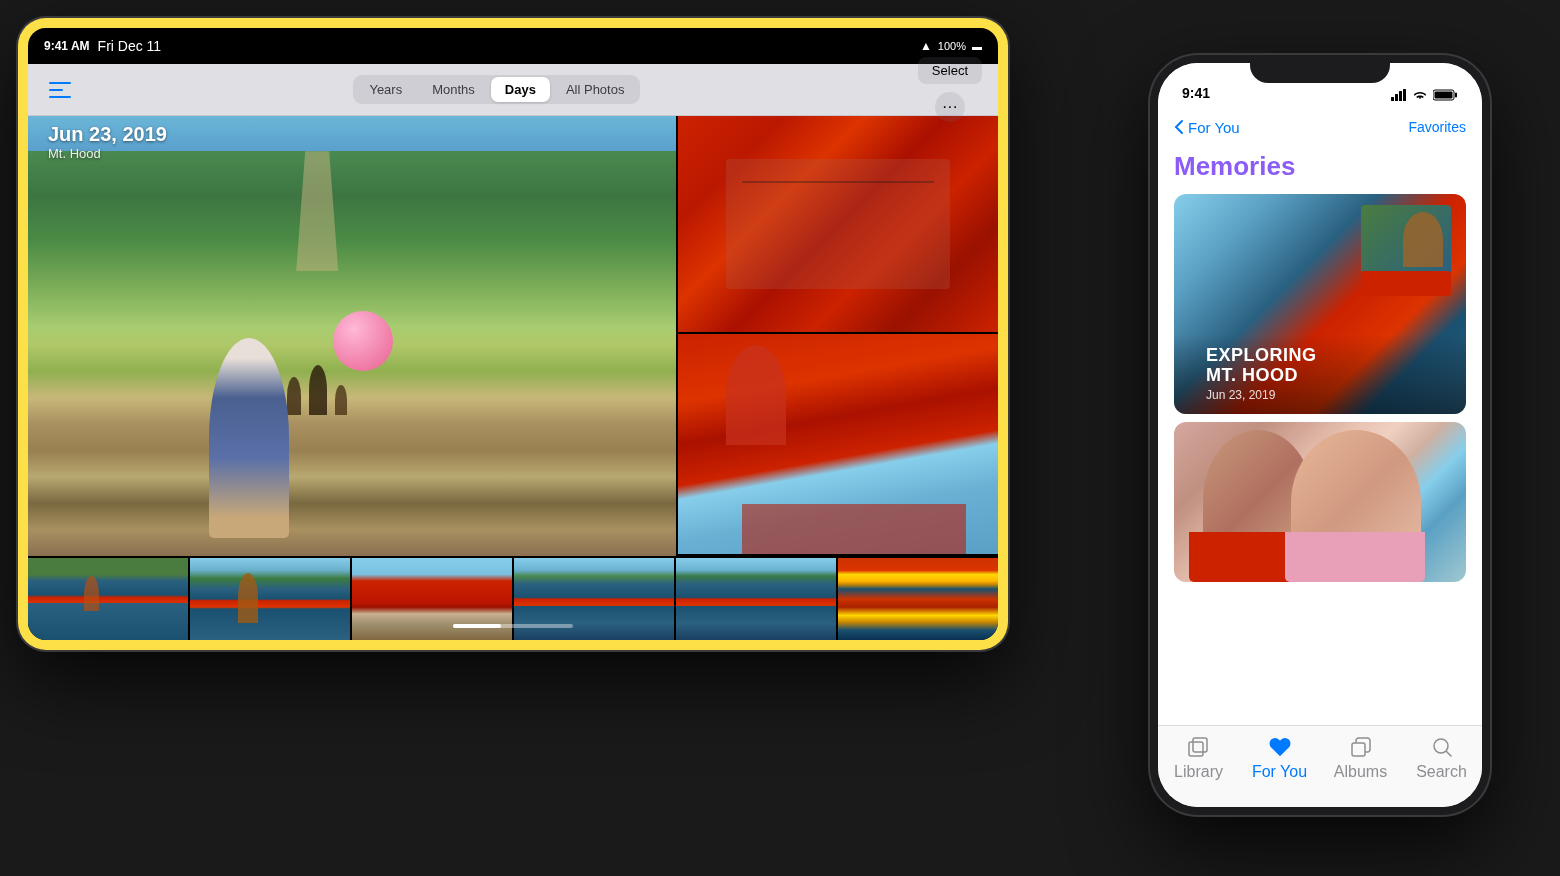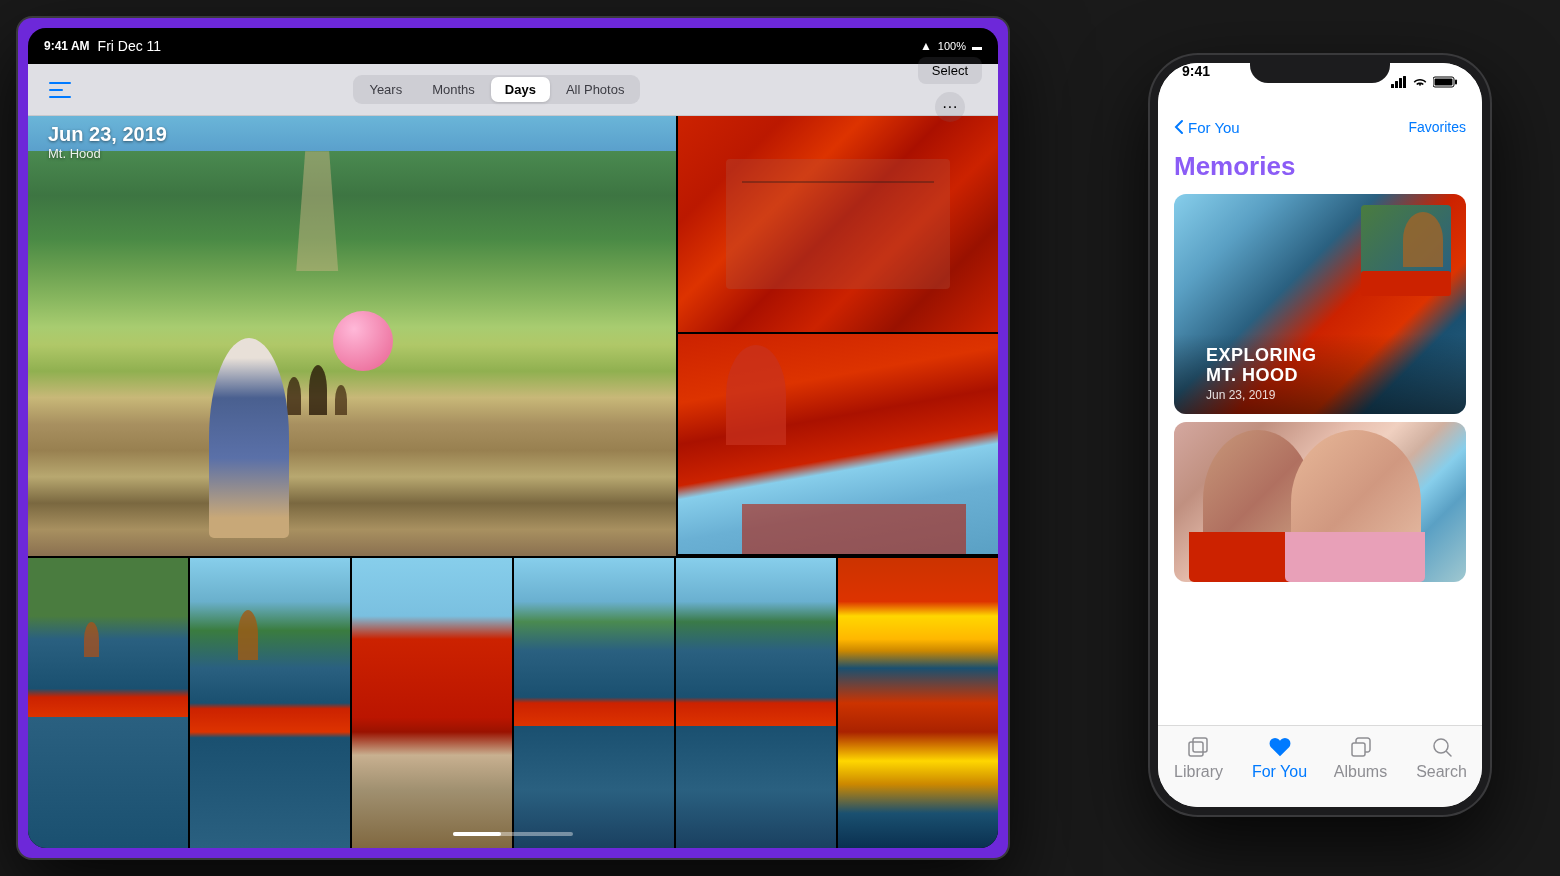--- a/index.html
+++ b/index.html
@@ -20,23 +20,23 @@
     .ipad-wrapper {
       position: absolute;
       left: 18px;
       top: 18px;
       width: 990px;
       height: 840px;
     }
 
     .ipad-body {
       width: 990px;
-      height: 840px;
-      background: #6d28d9;
-      border-radius: 14px;
+      height: 632px;
+      background: #fde047;
+      border-radius: 28px;
       box-shadow: 0 0 0 2px #3a3a3c, 0 30px 80px rgba(0,0,0,0.8);
       position: relative;
       overflow: hidden;
     }
 
     .ipad-screen {
       position: absolute;
       top: 10px;
       left: 10px;
       right: 10px;
@@ -360,20 +360,21 @@
       background: white;
       border-radius: 40px;
       overflow: hidden;
     }
 
     
     .iphone-status {
       height: 44px;
       background: white;
       display: flex;
+      align-items: flex-end;
       padding: 0 24px 6px;
     }
 
     .iphone-time {
       font-size: 14px;
       font-weight: 700;
       color: #000;
     }
 
     .iphone-status-right {

